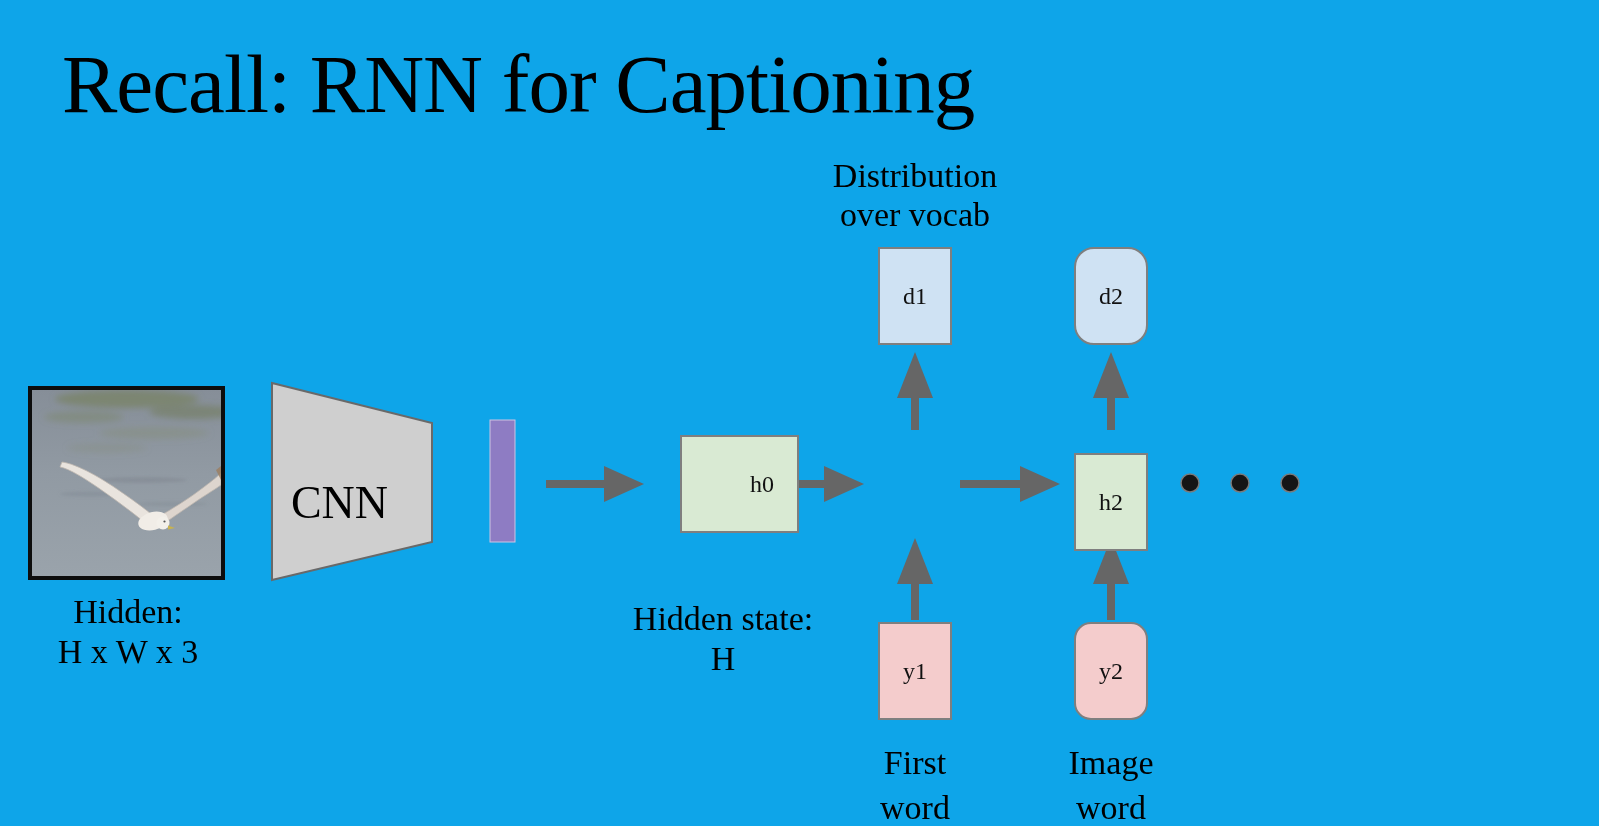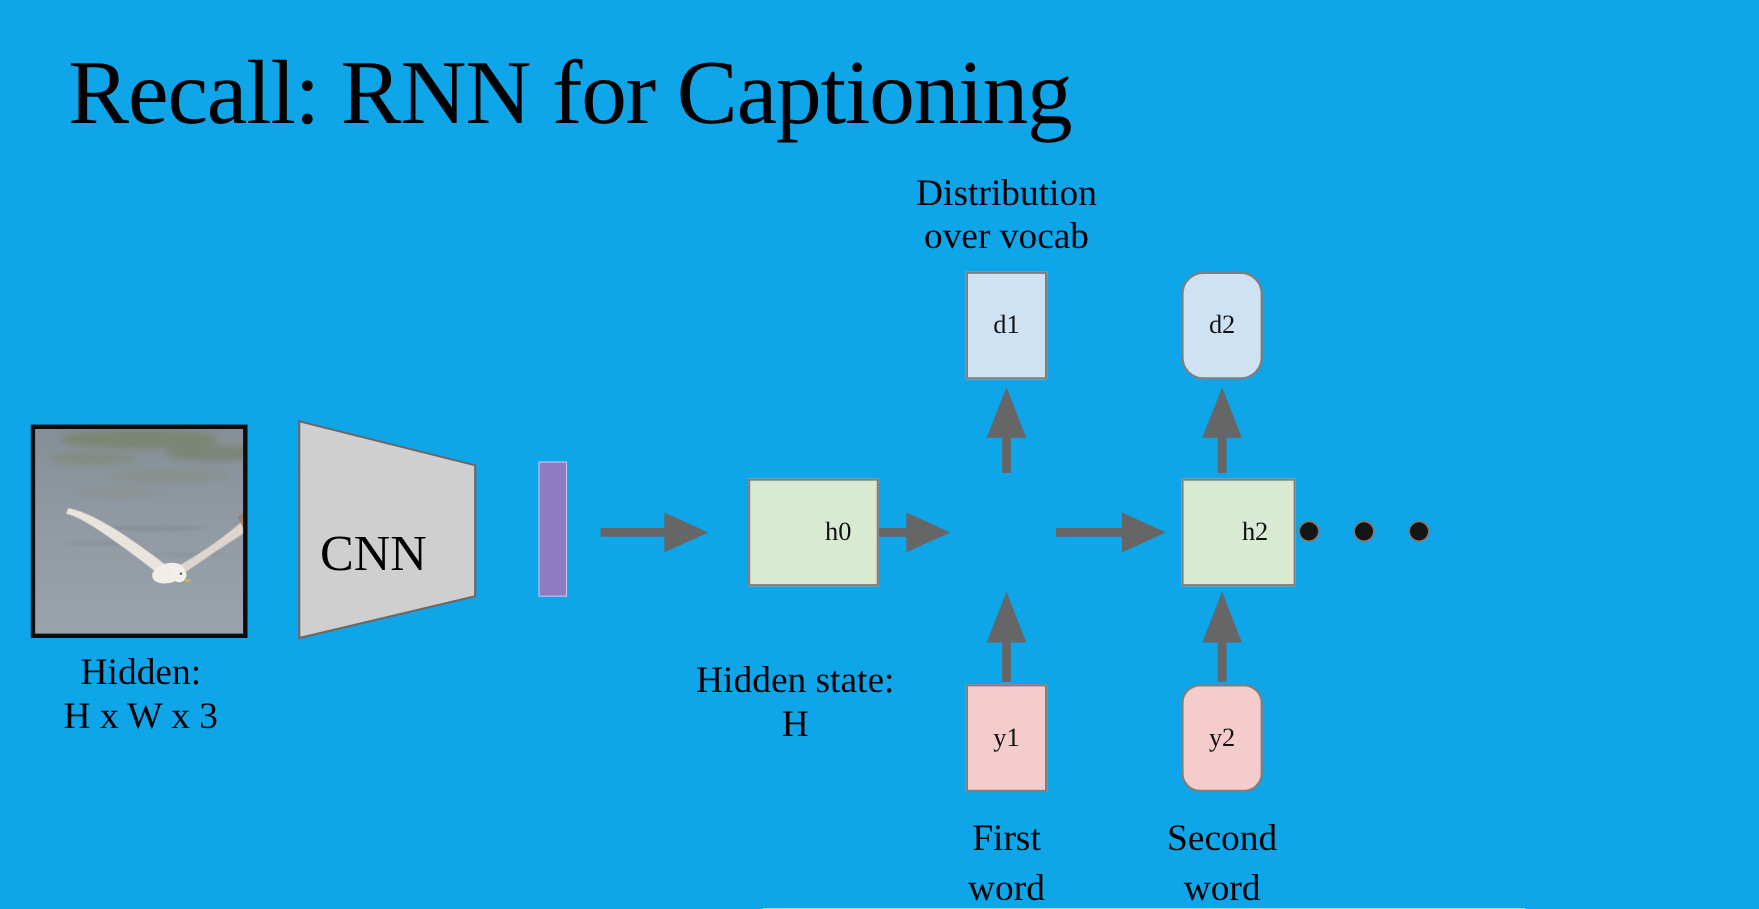--- a/index.html
+++ b/index.html
@@ -130,21 +130,21 @@
       <circle cx="1240" cy="483" r="9"></circle>
       <circle cx="1290" cy="483" r="9"></circle>
     </g>
   </svg>
 
   <div class="cnn-label">CNN</div>
 
   <div class="node green" style="left:680px;top:435px;padding-left:45px;">
     <span>h0</span>
   </div>
-  <div class="node green" style="left:1074px;top:435px;padding-left:30px;">
+  <div class="node green" style="left:1074px;top:453px;">
     <span>h2</span>
   </div>
   <div class="node blue" style="left:878px;top:247px;">
     <span>d1</span>
   </div>
   <div class="node blue" style="left:1074px;top:247px;border-radius:20px;">
     <span>d2</span>
   </div>
   <div class="node pink" style="left:878px;top:622px;">
     <span>y1</span>
@@ -168,17 +168,17 @@
     <div>Distribution</div>
     <div>over vocab</div>
   </div>
 
   <div class="cap word-cap first-cap">
     <div>First</div>
     <div>word</div>
   </div>
 
   <div class="cap word-cap second-cap">
-    <div>Second</div>
+    <div>Image</div>
     <div>word</div>
   </div>
 
 </div>
 
 </body></html>

